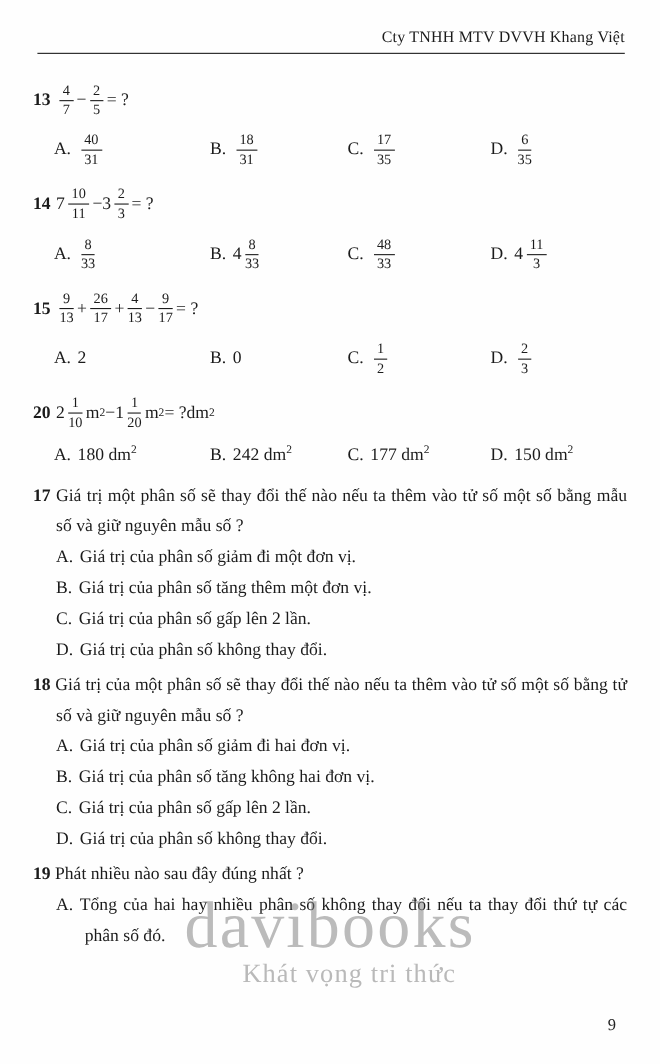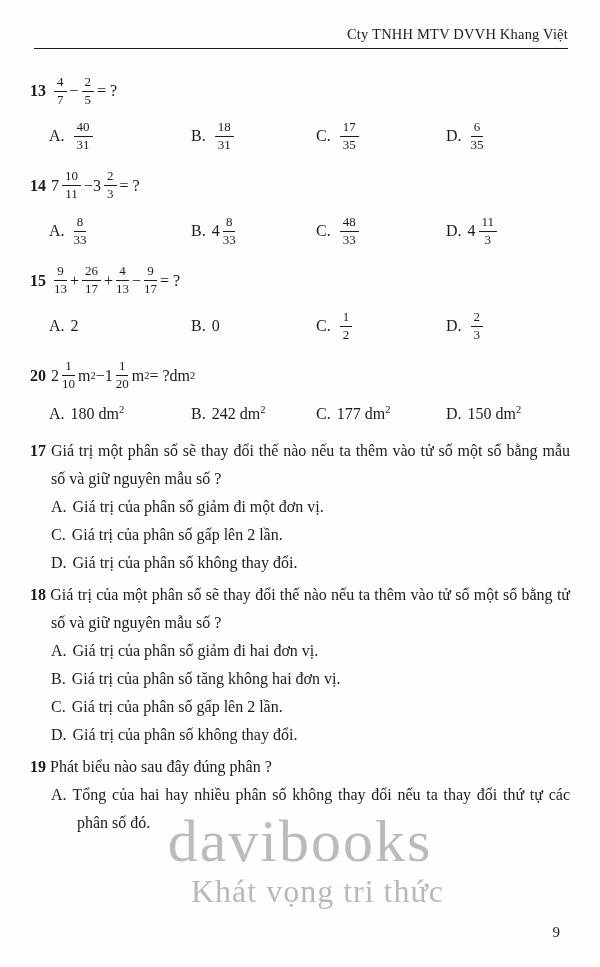--- a/index.html
+++ b/index.html
@@ -62,21 +62,21 @@
   
   .watermark {
     position:absolute; left:0; top:811px; width:100%;
     text-align:center; pointer-events:none; z-index:5;
   }
   .wm-title {
     font-size:60px; color:rgba(125,125,125,.52);
     font-family:"Liberation Serif",serif; letter-spacing:2px; line-height:1.0;
   }
   .wm-slogan {
-    font-size:32px; color:rgba(135,135,135,.58);
+    font-size:24px; color:rgba(135,135,135,.58);
     letter-spacing:1px; margin-top:2px;padding-left:35px;
   }
 
   .page-number {
     position:absolute; right:40px; top:924px; font-size:15px; color:#222;
   }
 </style>
 </head>
 <body>
 
@@ -279,35 +279,36 @@
           <div class="option">
             <span class="opt-label">D.</span>
             <span class="opt-content"><span class="tx">150 dm</span><sup class="sup">2</sup></span>
           </div>
         </div>
       </section>
       <section class="question q-text">
         <div class="stem"><b class="qnum">17</b> <span class="stem-body"><span class="tx">Giá trị một phân số sẽ thay đổi thế nào nếu ta thêm vào tử số một số bằng mẫu số và giữ nguyên mẫu số ?</span></span></div>
         <div class="opts opts-col">
           <div class="option"><span class="opt-label">A.</span><span class="opt-content"><span class="tx">Giá trị của phân số giảm đi một đơn vị.</span></span></div>
+          <div class="option"><span class="opt-label">B.</span><span class="opt-content"><span class="tx">Giá trị của phân số tăng thêm một đơn vị.</span></span></div>
           <div class="option"><span class="opt-label">C.</span><span class="opt-content"><span class="tx">Giá trị của phân số gấp lên 2 lần.</span></span></div>
           <div class="option"><span class="opt-label">D.</span><span class="opt-content"><span class="tx">Giá trị của phân số không thay đổi.</span></span></div>
         </div>
       </section>
       <section class="question q-text">
         <div class="stem"><b class="qnum">18</b> <span class="stem-body"><span class="tx">Giá trị của một phân số sẽ thay đổi thế nào nếu ta thêm vào tử số một số bằng tử số và giữ nguyên mẫu số ?</span></span></div>
         <div class="opts opts-col">
           <div class="option"><span class="opt-label">A.</span><span class="opt-content"><span class="tx">Giá trị của phân số giảm đi hai đơn vị.</span></span></div>
           <div class="option"><span class="opt-label">B.</span><span class="opt-content"><span class="tx">Giá trị của phân số tăng không hai đơn vị.</span></span></div>
           <div class="option"><span class="opt-label">C.</span><span class="opt-content"><span class="tx">Giá trị của phân số gấp lên 2 lần.</span></span></div>
           <div class="option"><span class="opt-label">D.</span><span class="opt-content"><span class="tx">Giá trị của phân số không thay đổi.</span></span></div>
         </div>
       </section>
       <section class="question q-text">
-        <div class="stem"><b class="qnum">19</b> <span class="stem-body"><span class="tx">Phát biểu nào sau đây đúng phân ?</span></span></div>
+        <div class="stem"><b class="qnum">19</b> <span class="stem-body"><span class="tx">Phát nhiều nào sau đây đúng nhất ?</span></span></div>
         <div class="opts opts-col">
           <div class="option"><span class="opt-label">A.</span><span class="opt-content"><span class="tx">Tổng của hai hay nhiều phân số không thay đổi nếu ta thay đổi thứ tự các phân số đó.</span></span></div>
         </div>
       </section>
     </main>
 
   <div class="watermark">
     <div class="wm-title">davibooks</div>
     <div class="wm-slogan">Khát vọng tri thức</div>
   </div>

